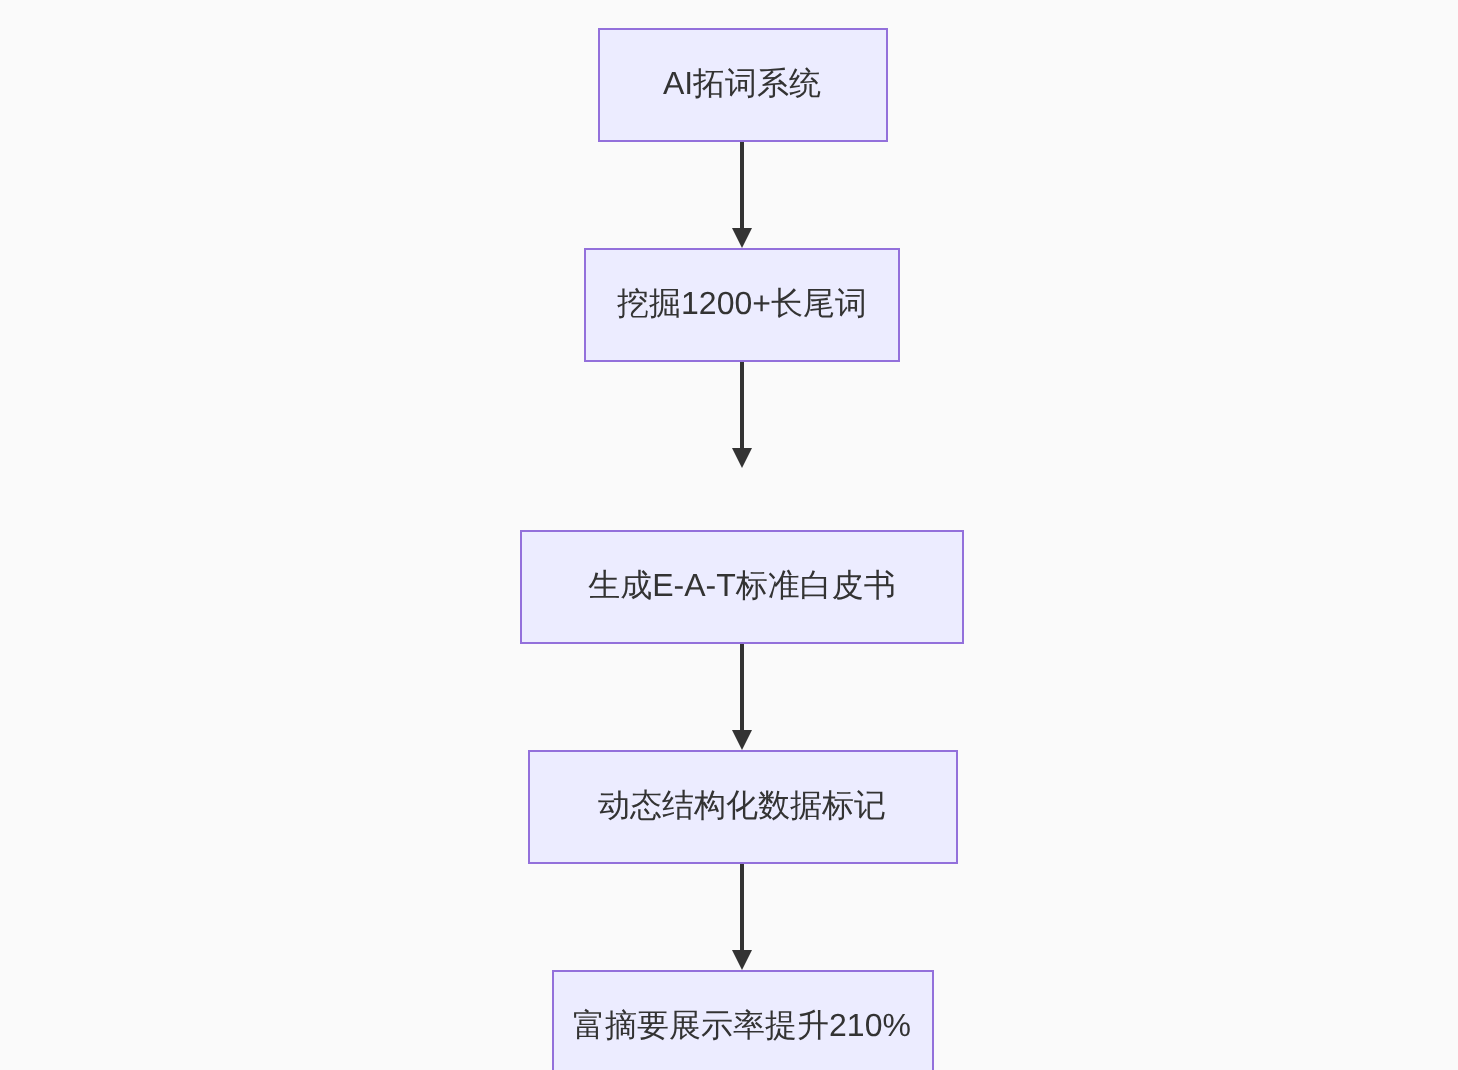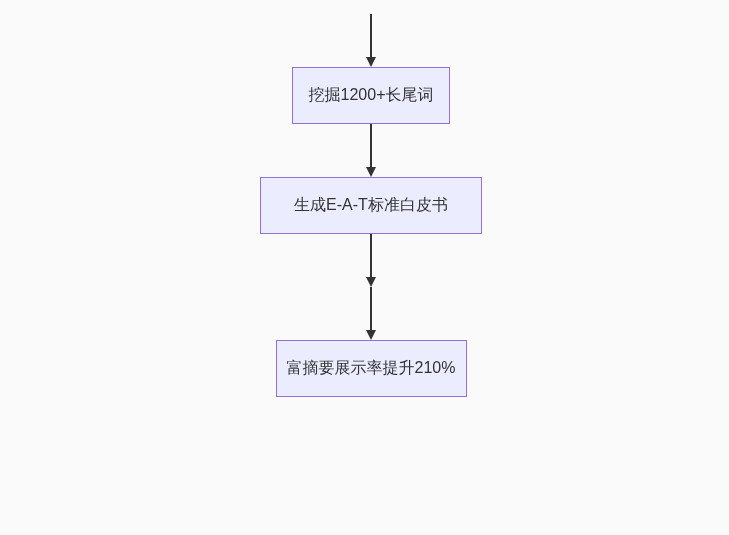--- a/index.html
+++ b/index.html
@@ -33,21 +33,21 @@
     color: #333333;
     font-size: 16px;
     display: flex;
     align-items: center;
     justify-content: center;
     text-align: center;
     white-space: nowrap;
   }
   .node.n1 { width: 145px; }
   .node.n2 { width: 158px; }
-  .node.n3 { width: 222px; }
+  .node.n3 { width: 222px; margin-top: 31px; }
   .node.n4 { width: 215px; }
   .node.n5 { width: 191px; }
   .edge {
     width: 10px;
     height: 53px;
     display: flex;
     flex-direction: column;
     align-items: center;
   }
   .edge .line {
@@ -63,20 +63,23 @@
     border-top: 10px solid #333333;
     margin-top: -1px;
   }
 </style>
 </head>
 <body>
 
 <div class="canvas">
   <div class="flow">
 
+    <div class="node n1">
+      <span>AI拓词系统</span>
+    </div>
 
     <div class="edge">
       <div class="line"></div>
       <div class="head"></div>
     </div>
 
     <div class="node n2">
       <span>挖掘1200+长尾词</span>
     </div>
 
@@ -87,20 +90,23 @@
 
     <div class="node n3">
       <span>生成E-A-T标准白皮书</span>
     </div>
 
     <div class="edge">
       <div class="line"></div>
       <div class="head"></div>
     </div>
 
+    <div class="node n4">
+      <span>动态结构化数据标记</span>
+    </div>
 
     <div class="edge">
       <div class="line"></div>
       <div class="head"></div>
     </div>
 
     <div class="node n5">
       <span>富摘要展示率提升210%</span>
     </div>
 

